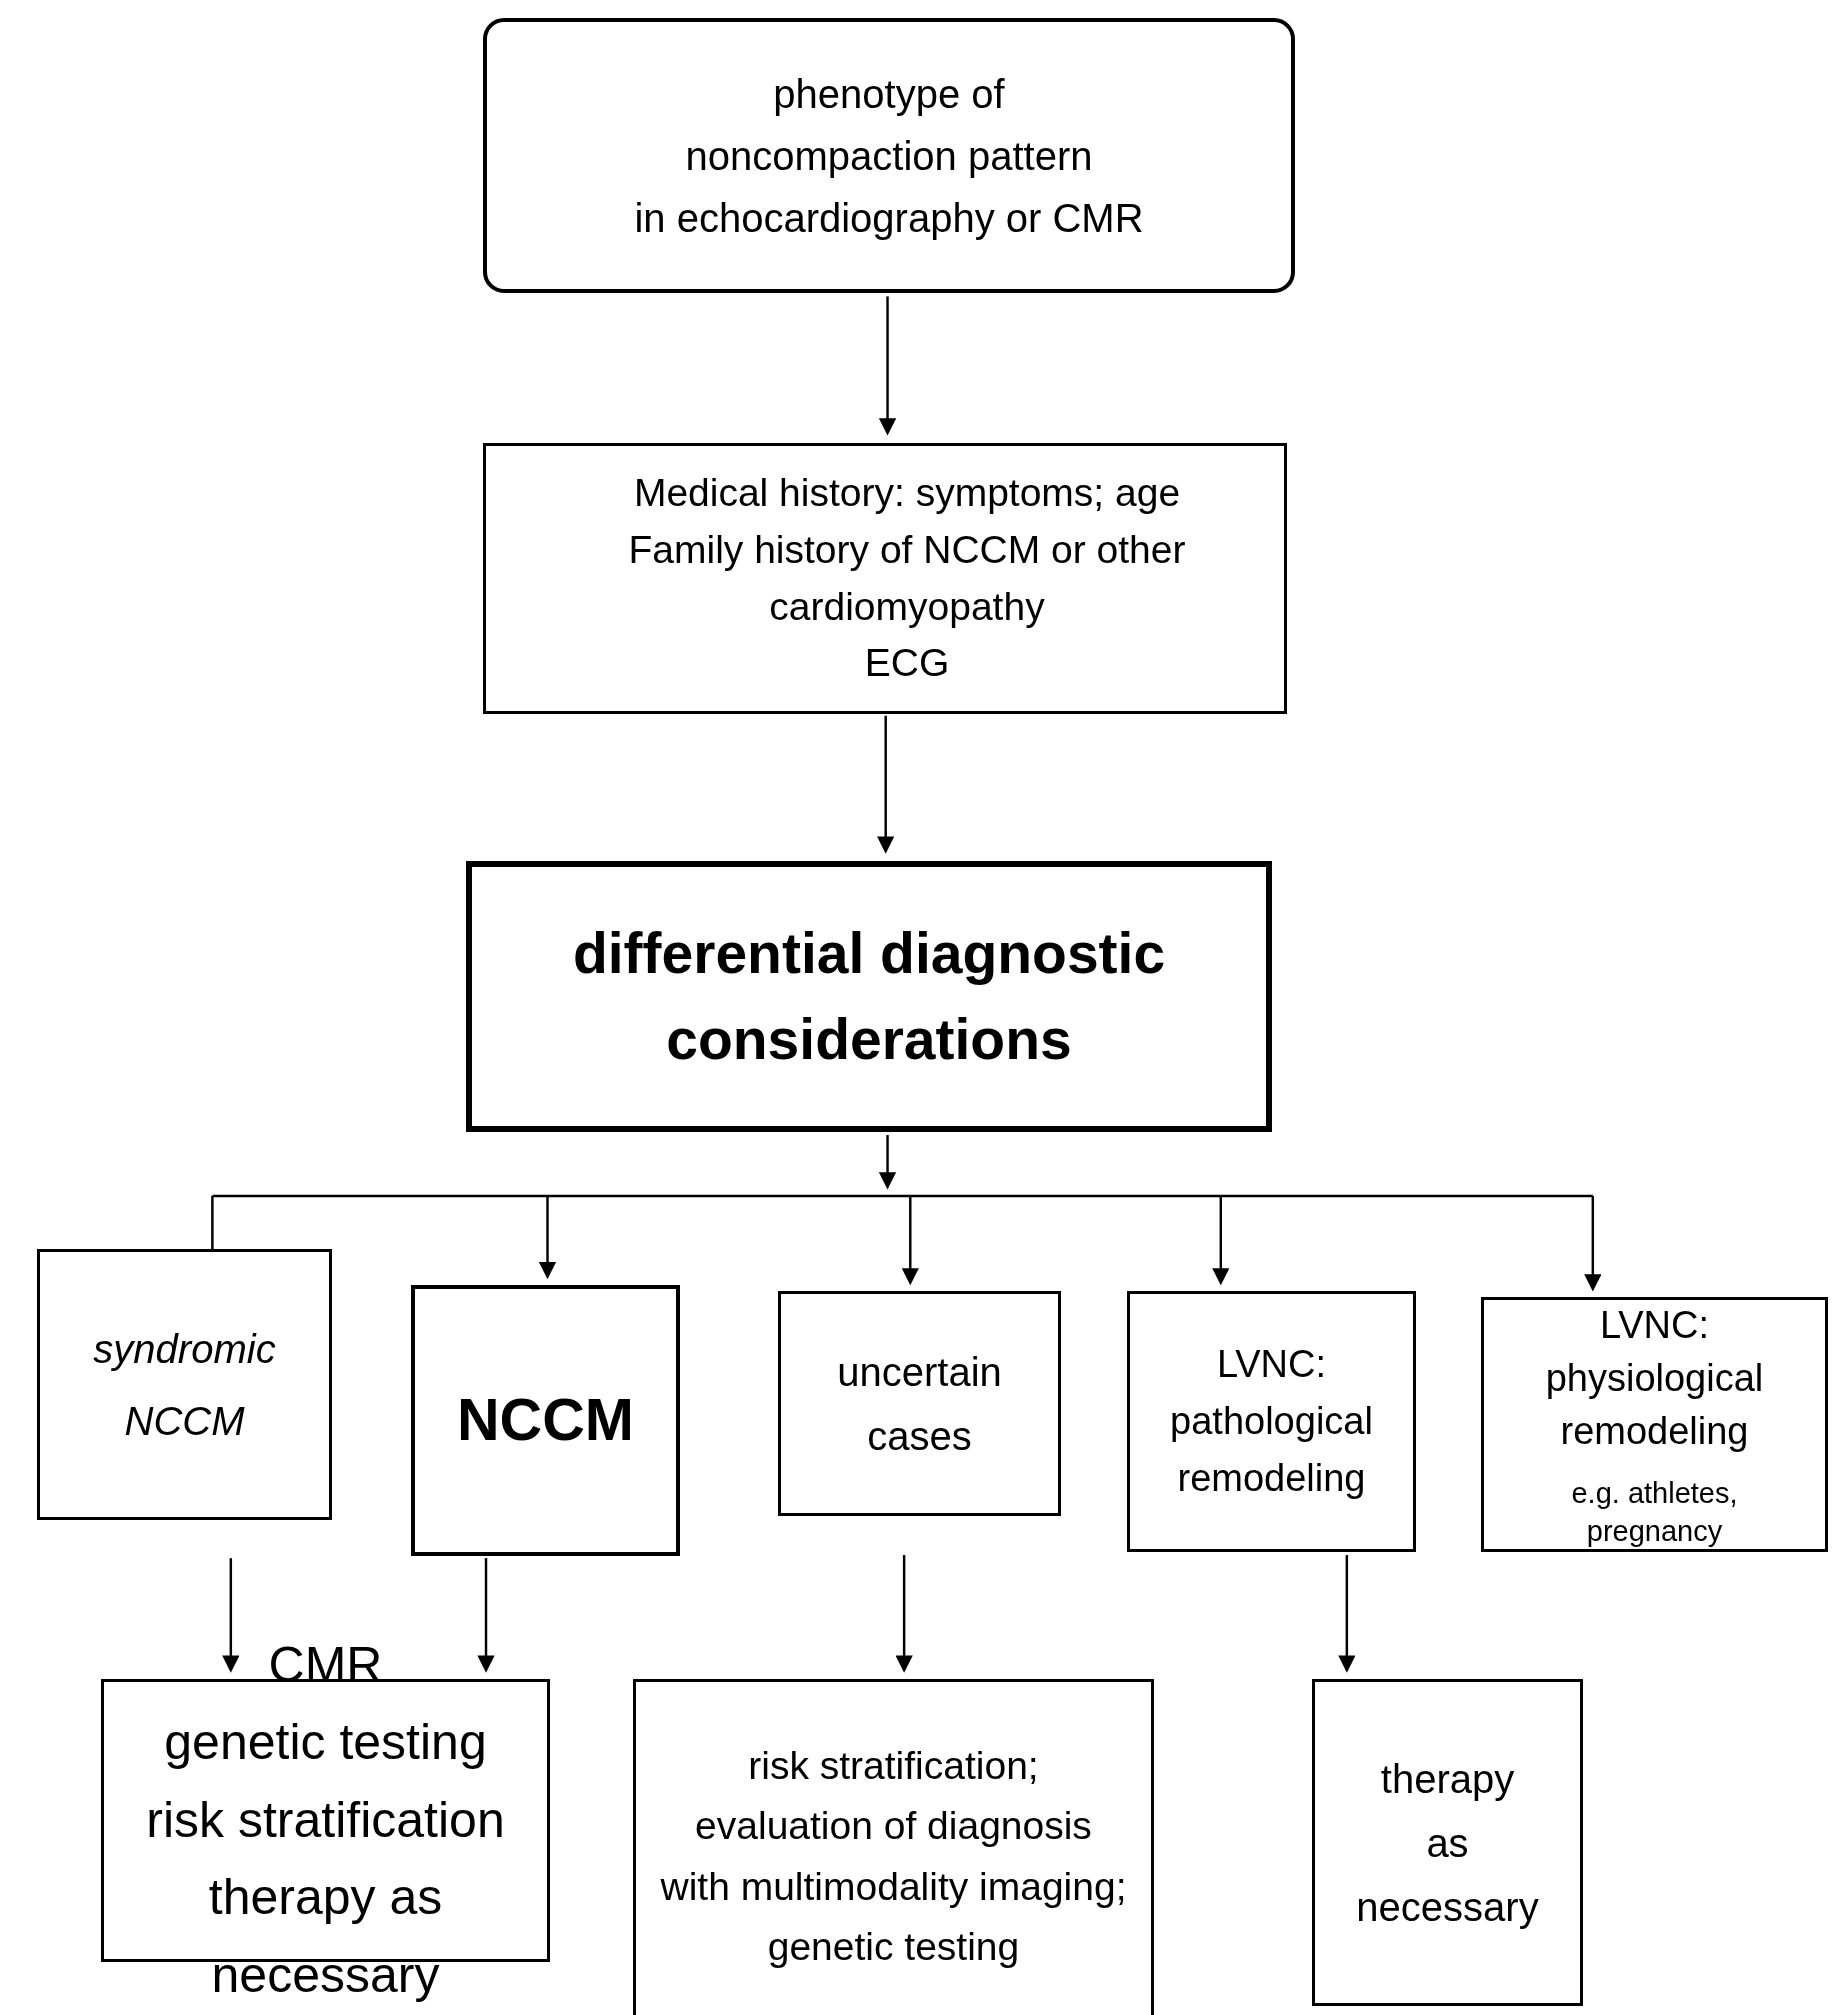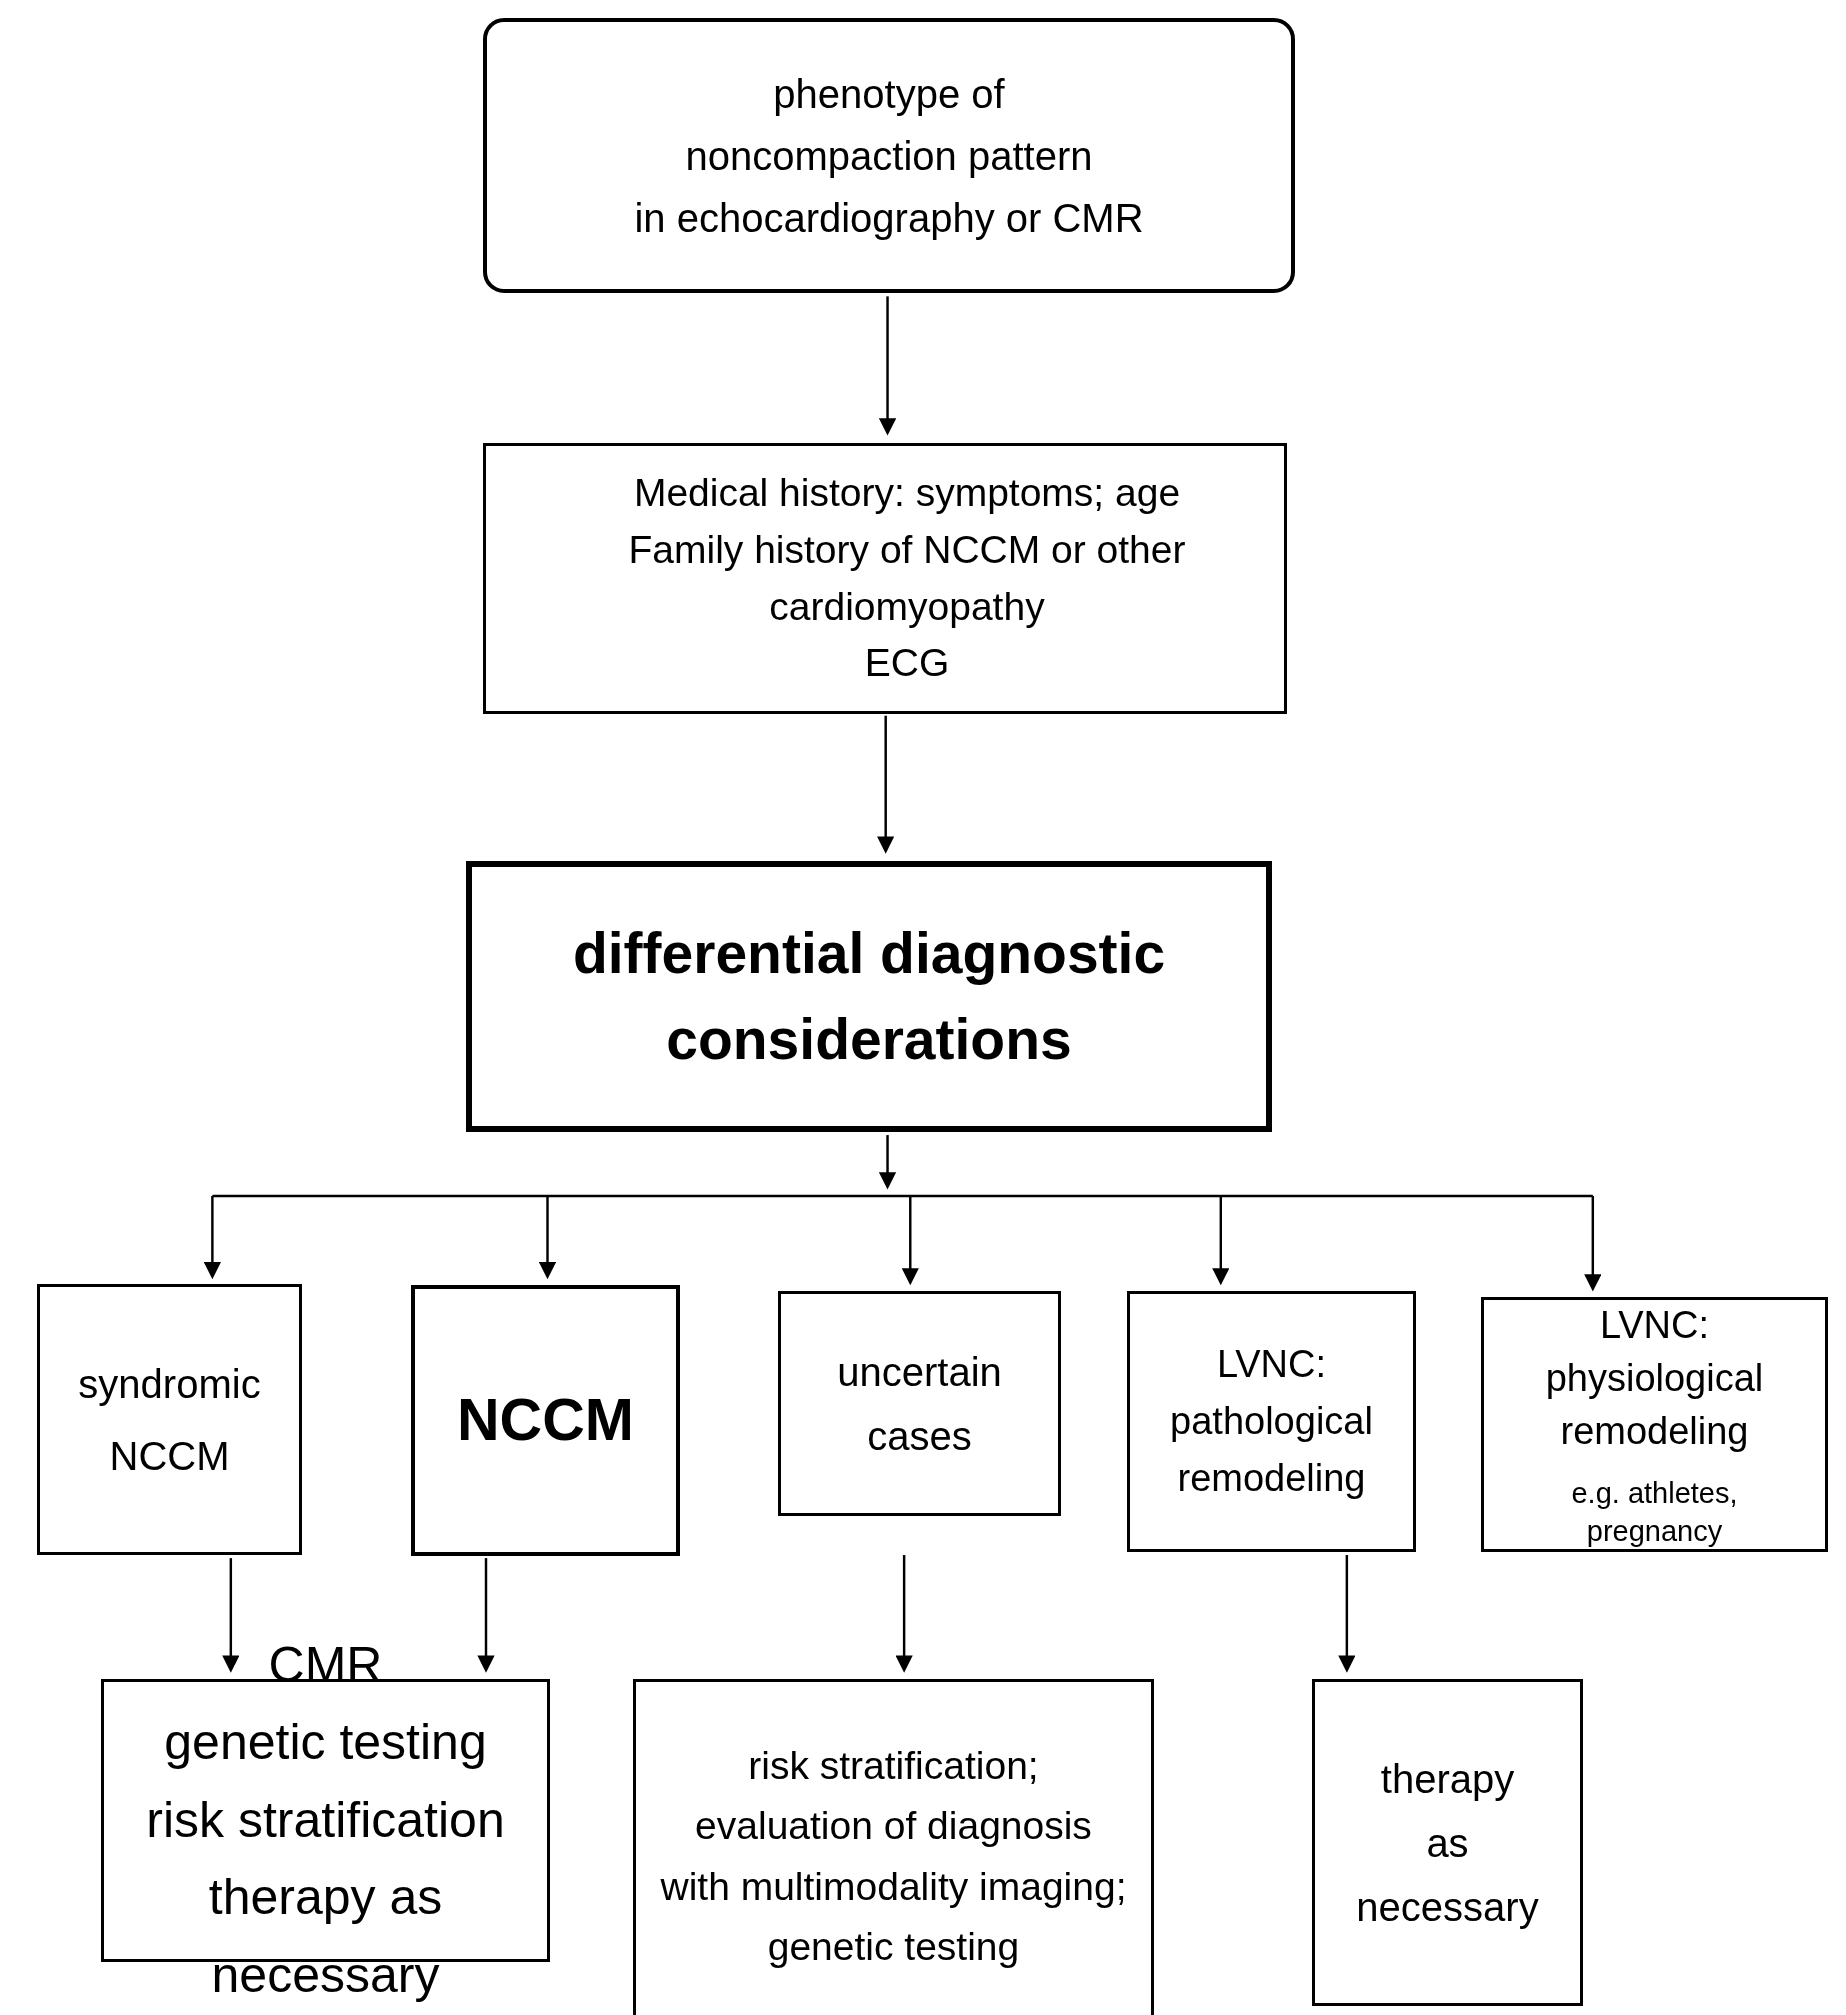--- a/index.html
+++ b/index.html
@@ -43,21 +43,21 @@
   
   .b-phenotype   { left: 483px;  top: 18.4px;   width: 812px; height: 275px; border-width: 4.3px; border-radius: 21px; }
   .b-phenotype .box-text { font-size: 40px; line-height: 1.55; }
 
   .b-history     { left: 483px;  top: 443px;  width: 804px; height: 271px; border-width: 3.7px; padding-left: 44px; }
   .b-history .box-text { font-size: 39px; line-height: 1.45; }
 
   .b-differential{ left: 466px;  top: 861px; width: 806px; height: 271px; border-width: 6.1px; }
   .b-differential .box-text { font-size: 57px; font-weight: 600; line-height: 1.5; }
 
-  .b-syndromic   { left: 37px;   top: 1284px; width: 265px;  height: 271px; }
+  .b-syndromic   { left: 37px;   top: 1249px; width: 295px;  height: 271px; font-style: italic; }
   .b-syndromic .box-text { font-size: 40px; line-height: 1.8; }
 
   .b-nccm        { left: 411px;  top: 1285px; width: 269px;  height: 271px; border-width: 4.3px; }
   .b-nccm .box-text { font-size: 59px; font-weight: 700; }
 
   .b-uncertain   { left: 778px; top: 1291px; width: 283px;  height: 225px; }
   .b-uncertain .box-text { font-size: 40px; line-height: 1.6; }
 
   .b-lvnc-path   { left: 1127px; top: 1291px; width: 289px;  height: 261px; }
   .b-lvnc-path .box-text { font-size: 38px; line-height: 1.5; }

